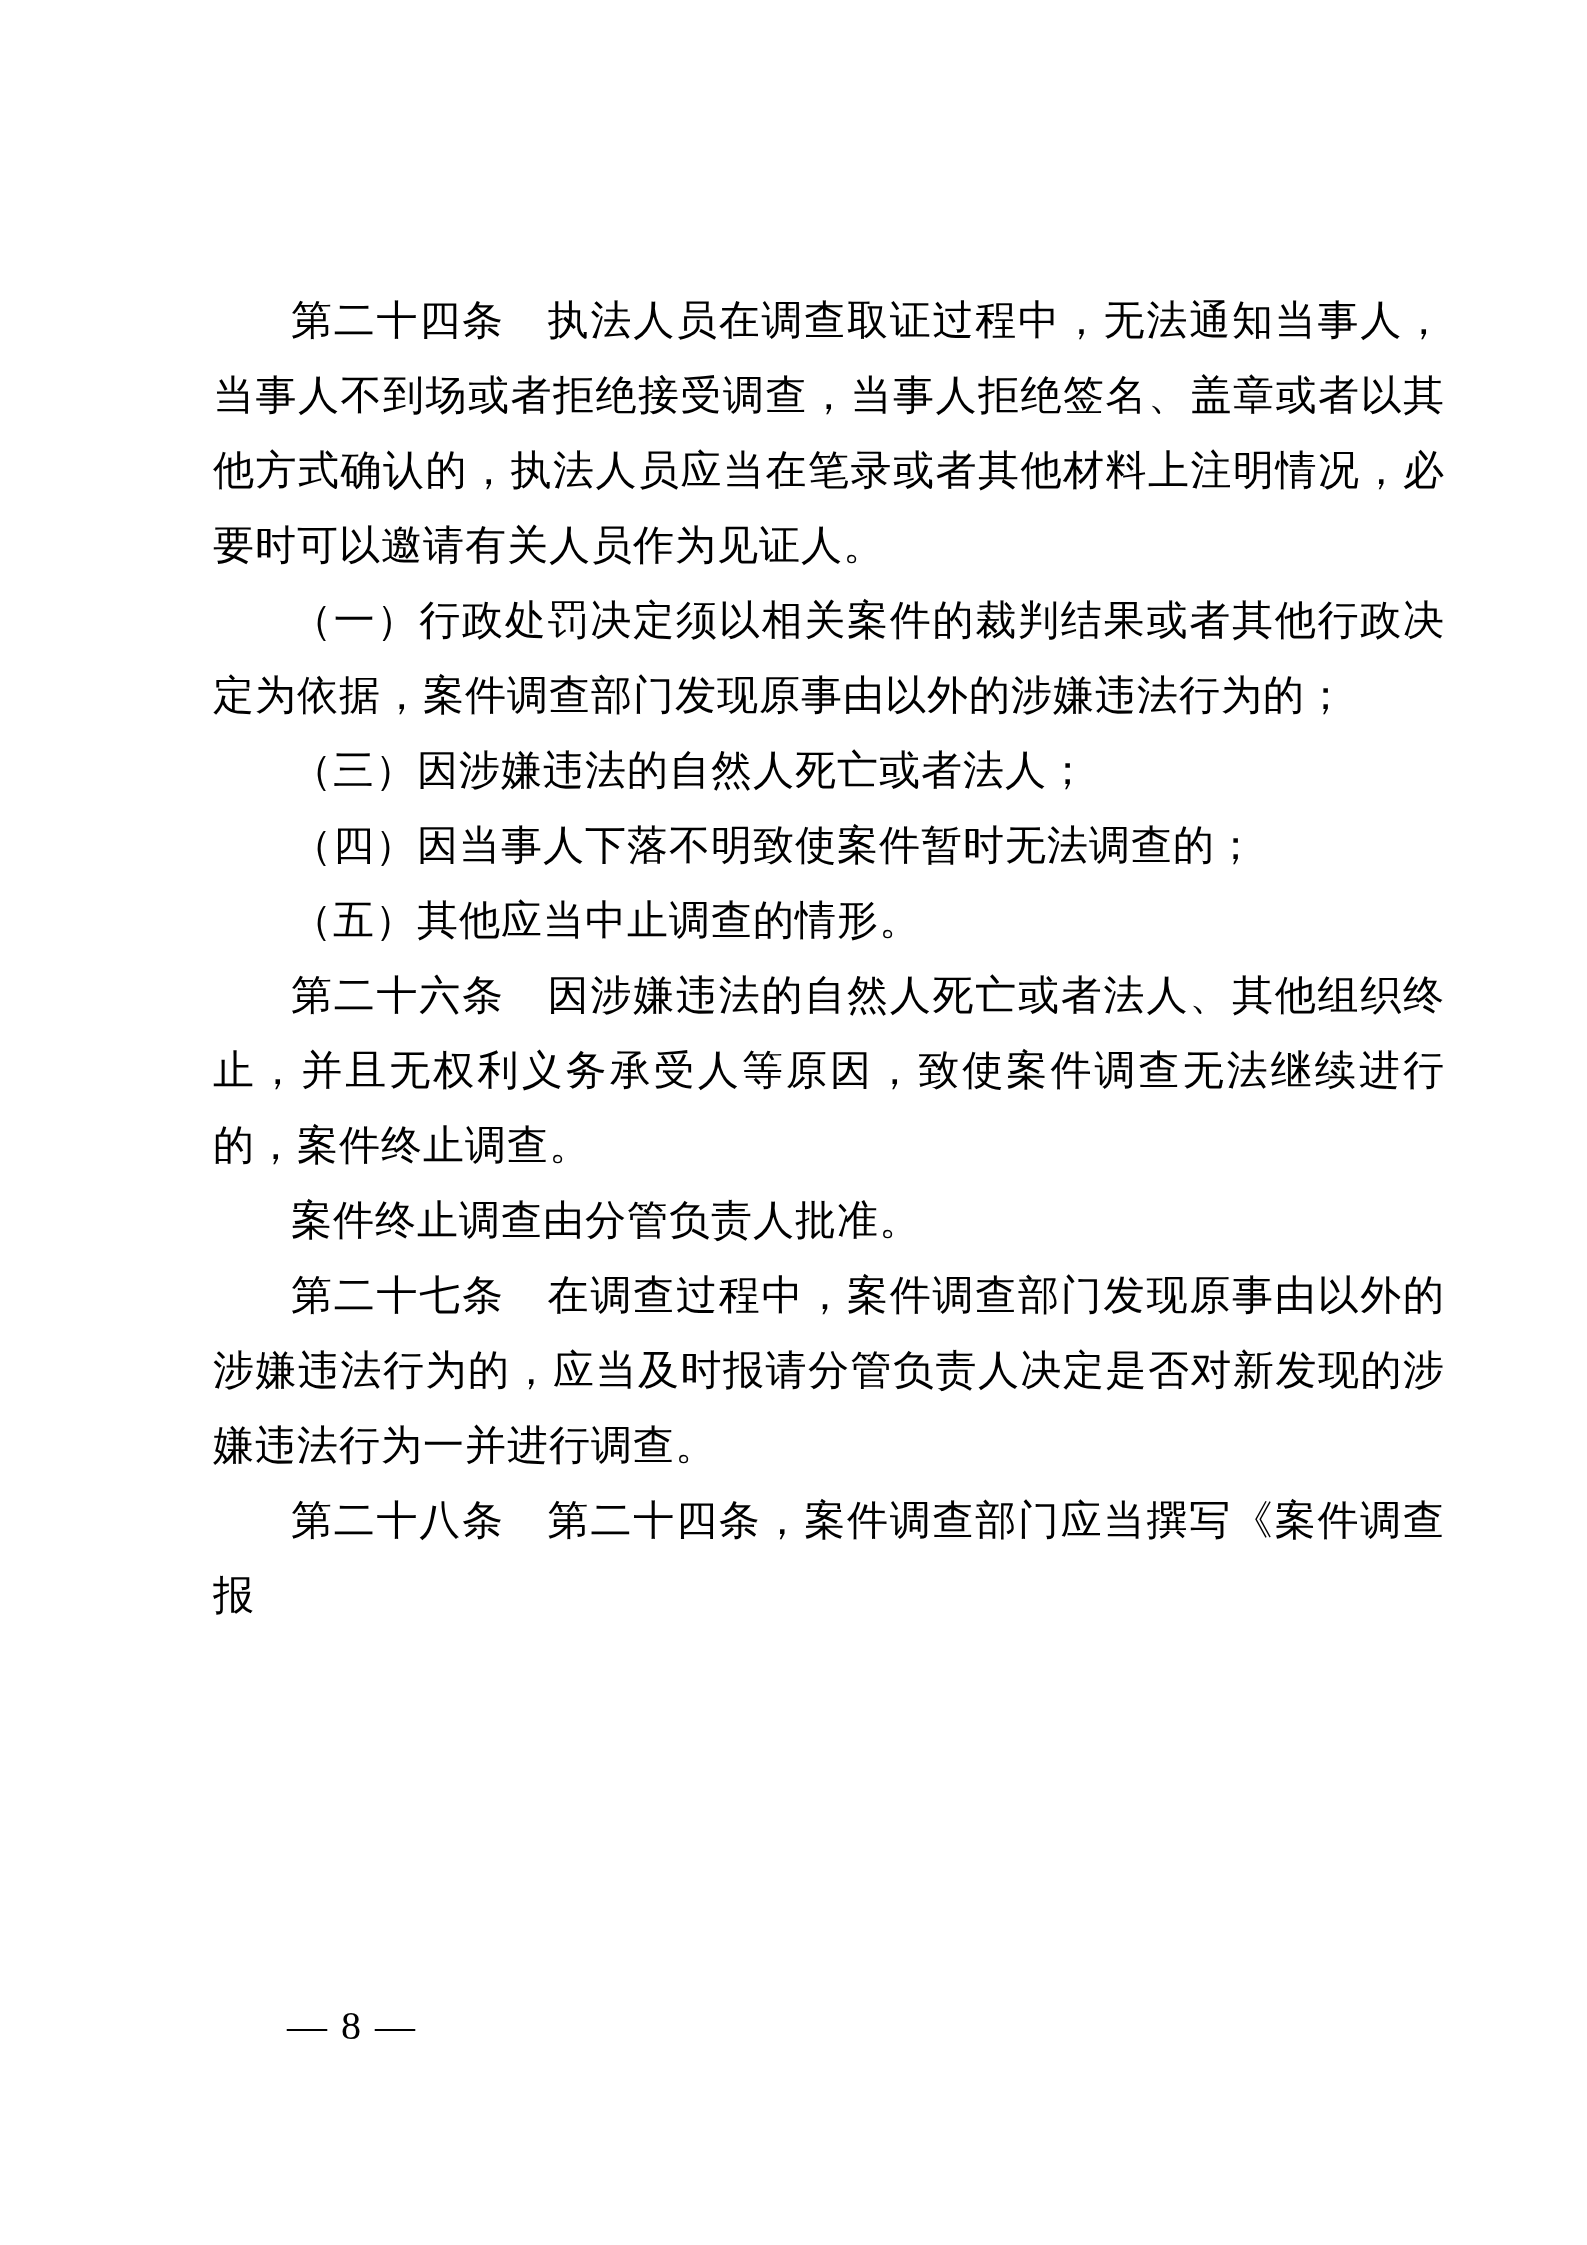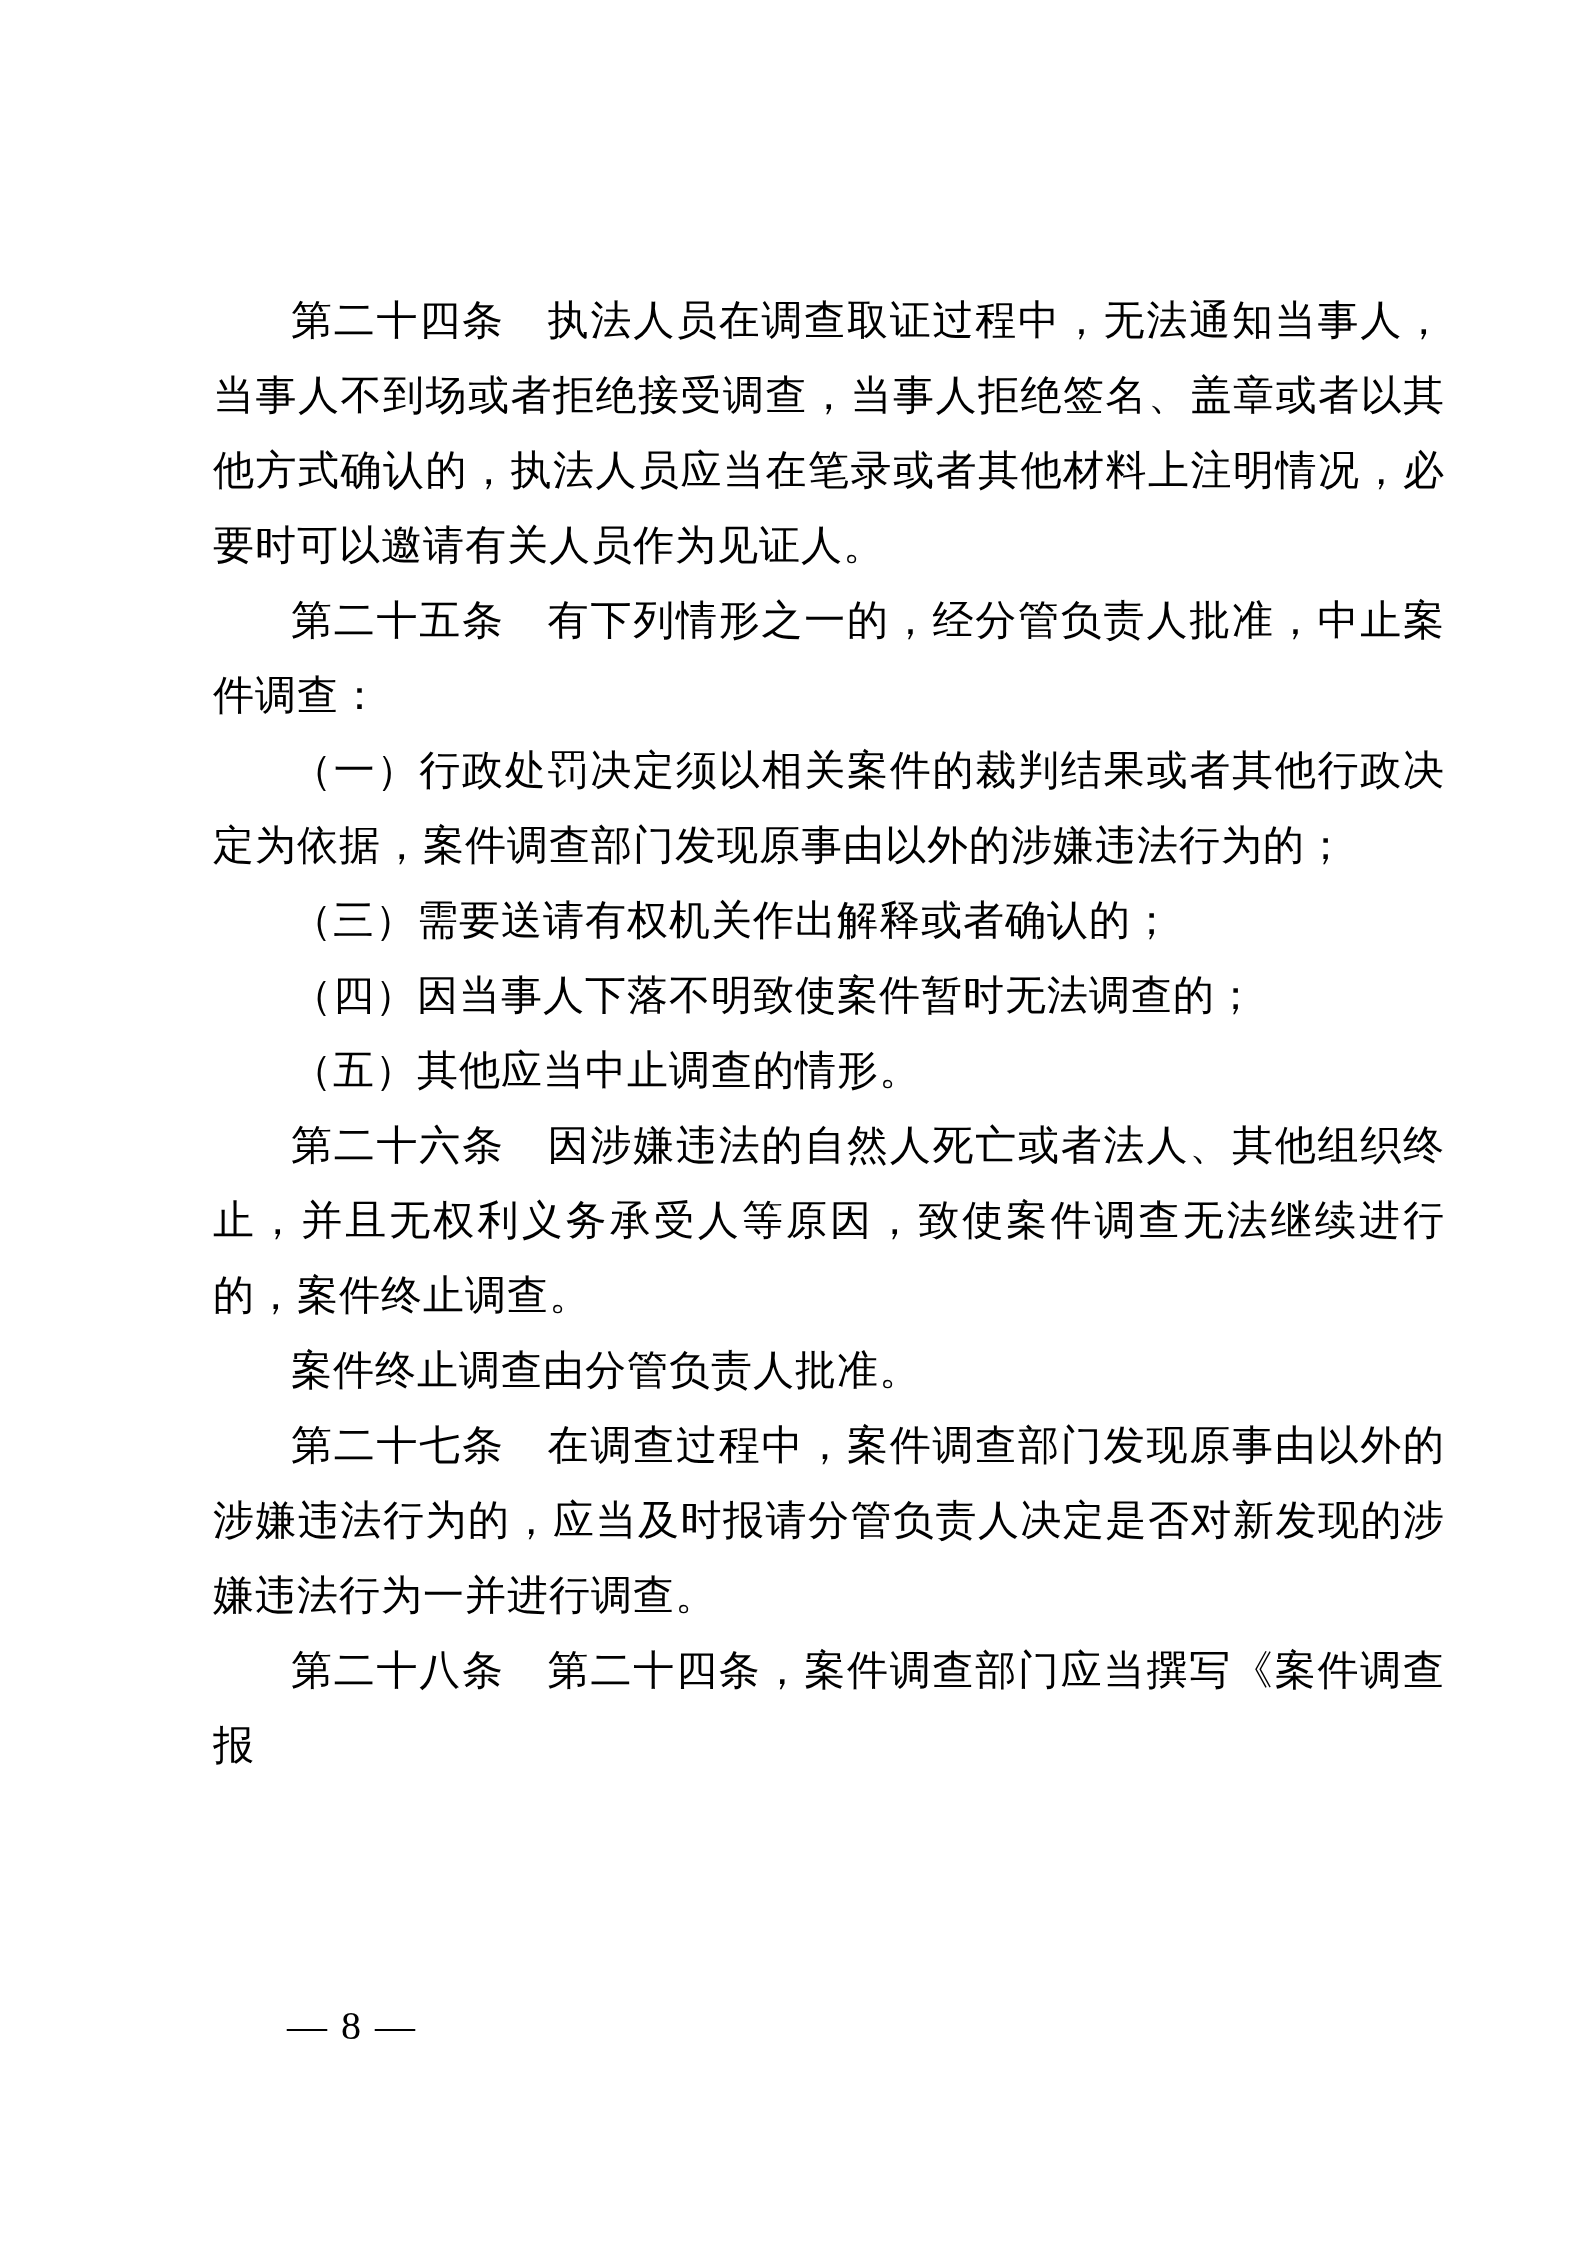--- a/index.html
+++ b/index.html
@@ -41,23 +41,22 @@
   .footer .num {
     margin: 0 14px;
   }
 </style>
 </head>
 <body>
 
 <div class="page">
   <div class="content">
     <p>第二十四条　执法人员在调查取证过程中，无法通知当事人，当事人不到场或者拒绝接受调查，当事人拒绝签名、盖章或者以其他方式确认的，执法人员应当在笔录或者其他材料上注明情况，必要时可以邀请有关人员作为见证人。</p>
-    <p>第二十五条　有下列情形之一的，经分管负责人批准，中止案件调查：</p>
     <p>（一）行政处罚决定须以相关案件的裁判结果或者其他行政决定为依据，案件调查部门发现原事由以外的涉嫌违法行为的；</p>
-    <p>（三）需要送请有权机关作出解释或者确认的；</p>
+    <p>（三）因涉嫌违法的自然人死亡或者法人；</p>
     <p>（四）因当事人下落不明致使案件暂时无法调查的；</p>
     <p>（五）其他应当中止调查的情形。</p>
     <p>第二十六条　因涉嫌违法的自然人死亡或者法人、其他组织终止，并且无权利义务承受人等原因，致使案件调查无法继续进行的，案件终止调查。</p>
     <p>案件终止调查由分管负责人批准。</p>
     <p>第二十七条　在调查过程中，案件调查部门发现原事由以外的涉嫌违法行为的，应当及时报请分管负责人决定是否对新发现的涉嫌违法行为一并进行调查。</p>
     <p>第二十八条　第二十四条，案件调查部门应当撰写《案件调查报</p>
   </div>
 
   <div class="footer">
     <span>—</span><span class="num">8</span><span>—</span>

